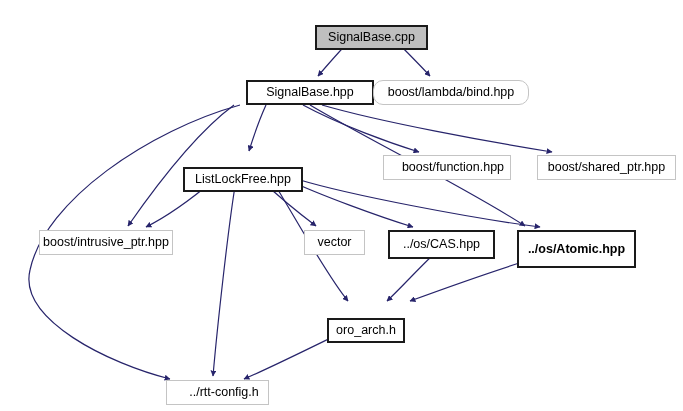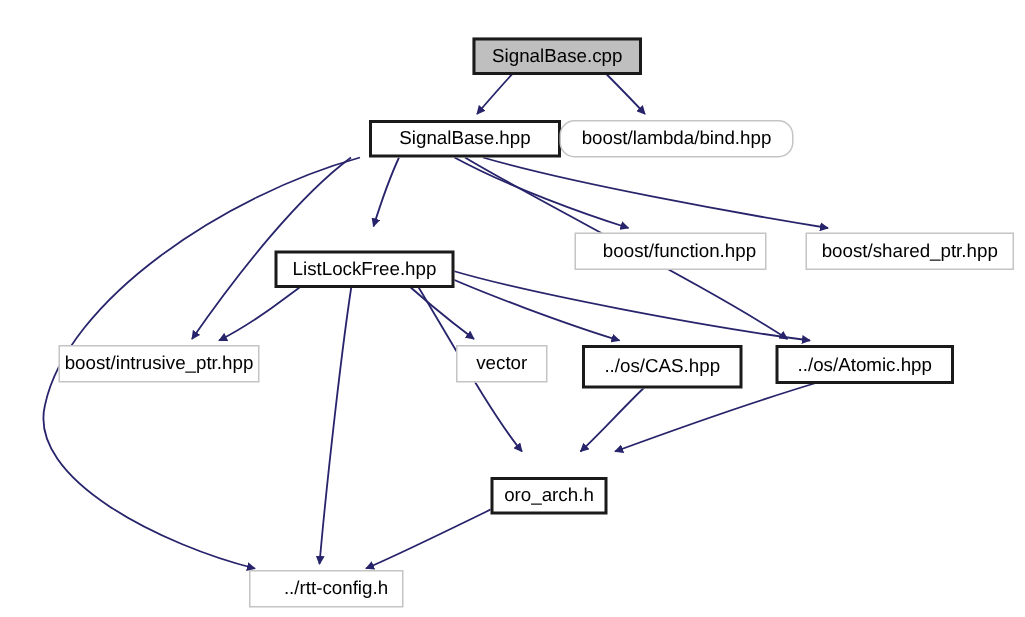--- a/index.html
+++ b/index.html
@@ -91,21 +91,21 @@
       </div>
       <div class="node normal" style="left: 39px; top: 230px; width: 134px; height: 25px; border-color: rgb(196, 196, 196); justify-content: center;">
         <span class="node-label">boost/intrusive_ptr.hpp</span>
       </div>
       <div class="node normal" style="left: 304px; top: 230px; width: 61px; height: 25px; border-color: rgb(196, 196, 196);">
         <span class="node-label">vector</span>
       </div>
       <div class="node bold" style="left: 388px; top: 230px; width: 107px; height: 29px; border-color: rgb(26, 26, 26);">
         <span class="node-label">../os/CAS.hpp</span>
       </div>
-      <div class="node bold" style="left: 517px; top: 230px; width: 119px; height: 26px; border-color: rgb(26, 26, 26);">
+      <div class="node bold" style="left: 517px; top: 230px; width: 119px; height: 38px; border-color: rgb(26, 26, 26); font-weight: bold;">
         <span class="node-label">../os/Atomic.hpp</span>
       </div>
       <div class="node bold" style="left: 327px; top: 318px; width: 78px; height: 25px; border-color: rgb(26, 26, 26);">
         <span class="node-label">oro_arch.h</span>
       </div>
       <div class="node normal" style="left: 166px; top: 380px; width: 103px; height: 25px; border-color: rgb(196, 196, 196); padding-left: 13px;">
         <span class="node-label">../rtt-config.h</span>
       </div>
     </div>
 

